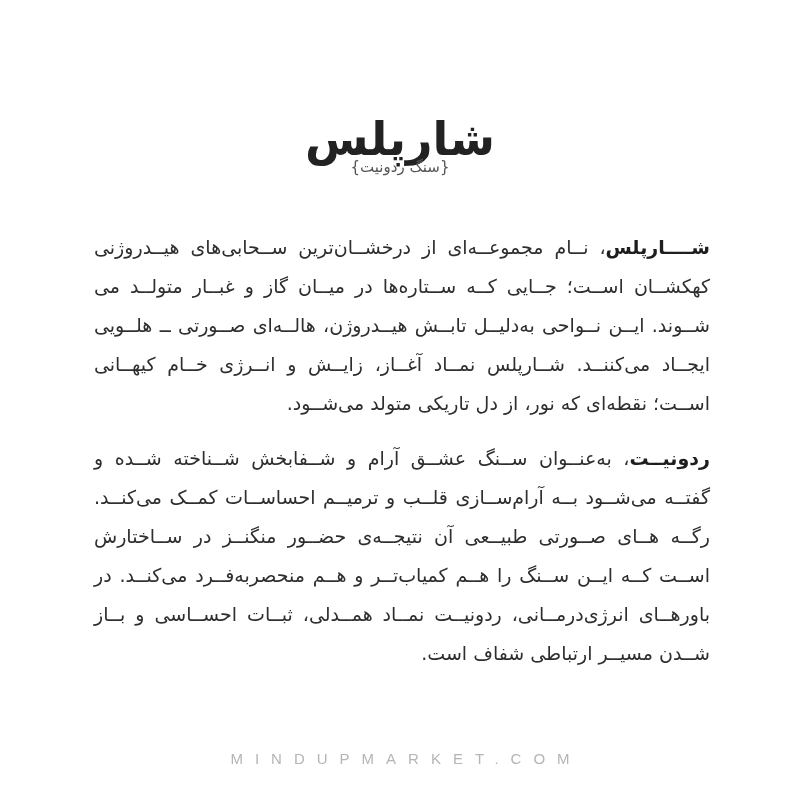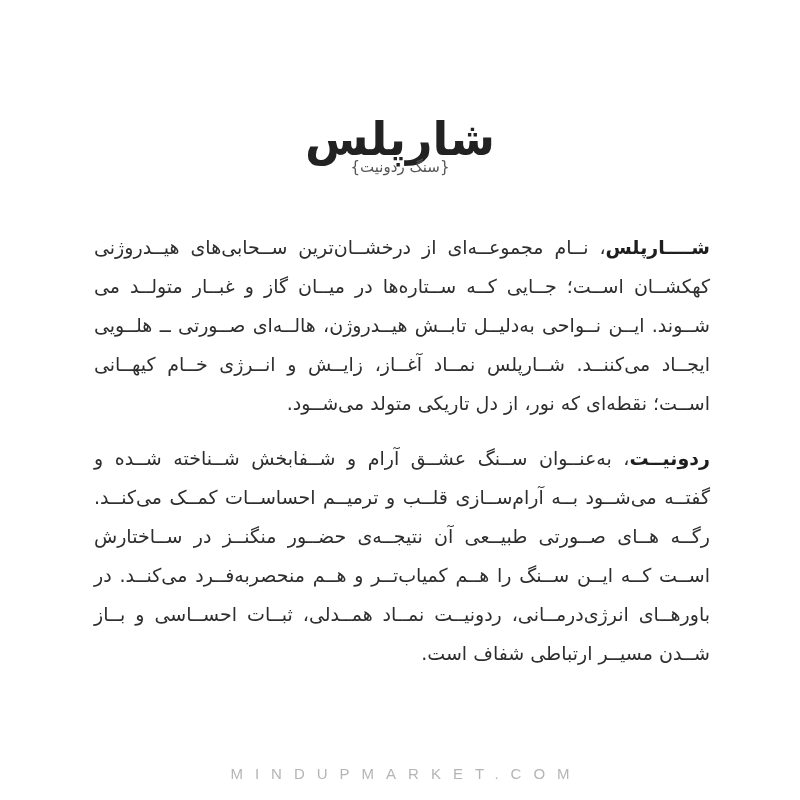--- a/index.html
+++ b/index.html
@@ -68,21 +68,20 @@
       top: 750px;
       left: 0;
       width: 800px;
       text-align: center;
       font-family: "Liberation Sans", sans-serif;
       font-size: 15px;
       letter-spacing: 12px;
       color: #b5b5b5;
       padding-left: 12px;
       box-sizing: border-box;
-      margin-top: 15px;
     }
   </style>
 </head>
 <body>
 
 <div class="page">
   <h1 class="title">شارپلس</h1>
   <div class="subtitle">{سنگ ردونیت}</div>
 
   <div class="body-text">

